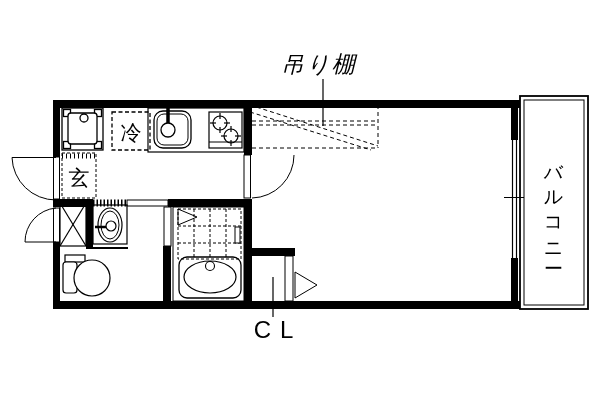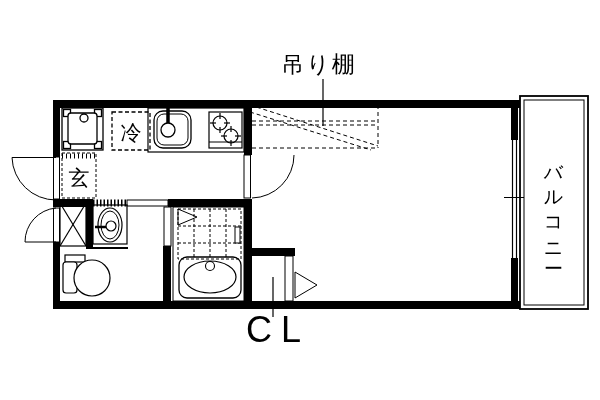--- a/index.html
+++ b/index.html
@@ -10,21 +10,21 @@
   #plan-svg{position:absolute;left:0;top:0;}
   .lbl{
     position:absolute;transform:translate(-50%,-50%);
     color:#000;white-space:nowrap;line-height:1;
     font-family:"Liberation Sans",sans-serif;
   }
   .lbl-shelf{font-size:23px;letter-spacing:2px;}
   .lbl-fridge{font-size:21px;}
   .lbl-genkan{font-size:21px;}
   .lbl-room{font-size:25px;letter-spacing:3px;}
-  .lbl-closet{font-size:36px;letter-spacing:9px;}
+  .lbl-closet{font-size:24px;letter-spacing:9px;}
   .lbl-balcony{
     font-size:19px;writing-mode:vertical-rl;text-orientation:mixed;
     letter-spacing:5px;
   }
 </style>
 </head>
 <body>
 
 <div id="stage">
 
@@ -177,21 +177,21 @@
 
   <g fill="#fff" stroke="#000" stroke-width="1">
     <line x1="251.5" y1="256" x2="251.5" y2="301"></line>
     <rect x="285" y="256" width="8" height="45"></rect>
     <path d="M 295 272 L 295 298 L 317 285 Z"></path>
   </g>
   <line x1="273" y1="277" x2="273" y2="317" stroke="#000" stroke-width="1.2"></line>
 
 </svg>
 
-<div class="lbl lbl-shelf" style="left:319px;top:64px;">吊り棚</div>
+<div class="lbl lbl-shelf" style="left:319px;top:64px;font-style:italic;">吊り棚</div>
 
 <div class="lbl lbl-fridge" style="left:131px;top:132px;">冷</div>
 
 <div class="lbl lbl-genkan" style="left:79px;top:177px;">玄</div>
 
 
 <div class="lbl lbl-balcony" style="left:554px;top:207px;">バルコニー</div>
 
 <div class="lbl lbl-closet" style="left:278px;top:330px;">CL</div>
 

